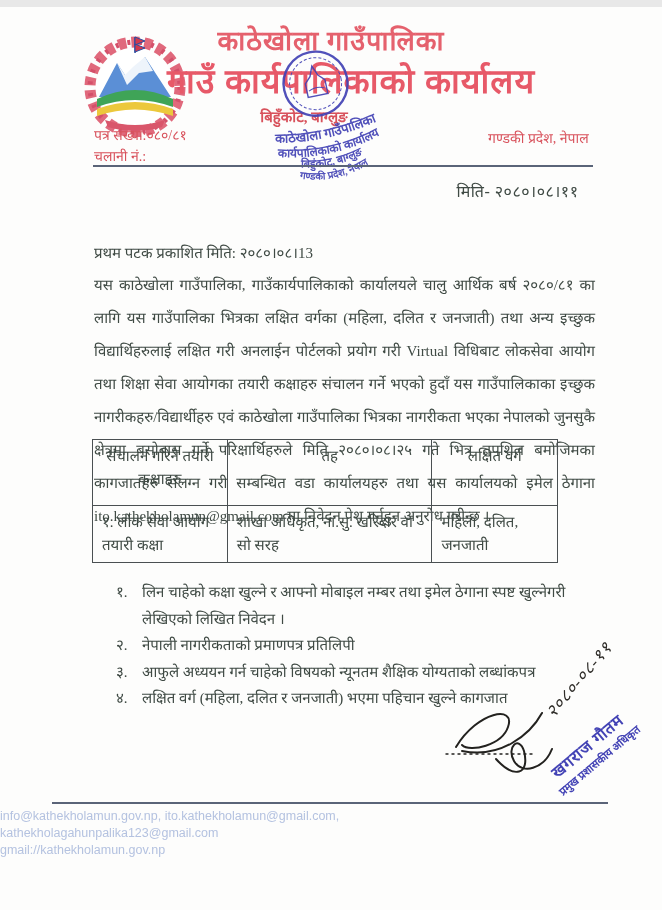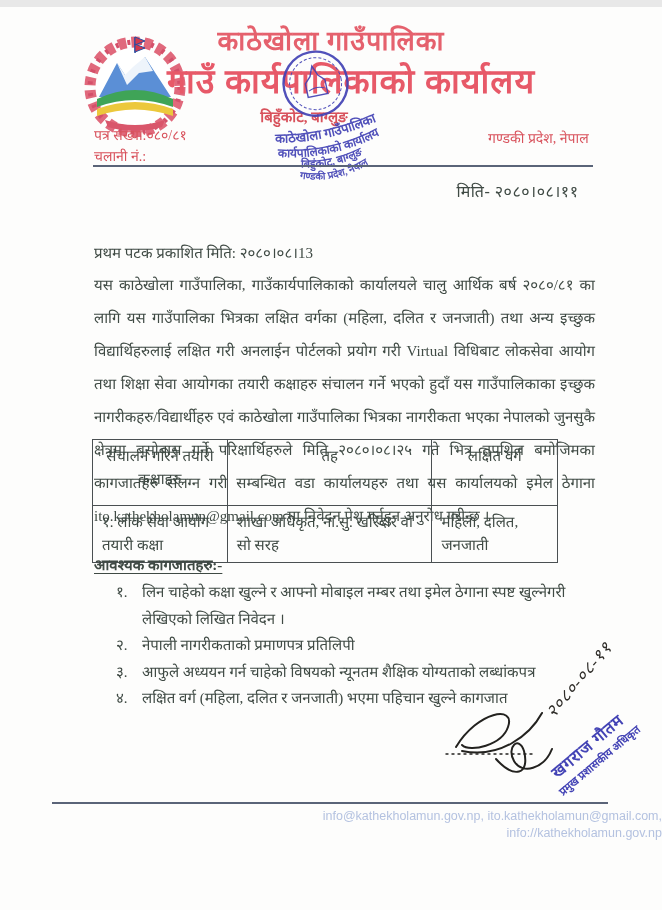--- a/index.html
+++ b/index.html
@@ -77,21 +77,21 @@
   }
   .officer-stamp{
     position:absolute;left:512px;top:726px;width:160px;text-align:center;
     transform:rotate(-40deg);color:var(--stamp-blue,#4343b5);
   }
   .officer-stamp .name{font-size:16px;font-weight:bold;letter-spacing:1px;}
   .officer-stamp .post{font-size:11px;font-weight:bold;}
   
   .rule-bottom{position:absolute;left:52px;top:795px;width:556px;height:2px;background:var(--rule,#5a6478);}
   .footer{
-    position:absolute;left:0;top:801px;width:662px;text-align:right;
+    position:absolute;left:0;top:801px;width:662px;text-align:left;
     font-family:"Liberation Sans","DejaVu Sans",sans-serif;
     font-size:12.5px;line-height:17px;color:var(--footer-blue,#b4c2e0);
   }
 </style>
 </head>
 <body>
 
 <div class="page">
 
   <svg class="logo" viewBox="0 0 120 104">
@@ -149,21 +149,20 @@
       <th class="col-c">लक्षित वर्ग</th>
     </tr>
     <tr>
       <td>१. लोक सेवा आयोग तयारी कक्षा</td>
       <td>शाखा अधिकृत, ना.सु. खरिदार वा सो सरह</td>
       <td>महिला, दलित, जनजाती</td>
     </tr>
   </tbody>
     </table>
 
-  <div class="docs-head">आवश्यक कागजातहरु:-</div>
   <div class="docs-list">
     <div class="doc-item">
       <span class="num">१.</span>
       <span class="txt">लिन चाहेको कक्षा खुल्ने र आफ्नो मोबाइल नम्बर तथा इमेल ठेगाना स्पष्ट खुल्नेगरी लेखिएको लिखित निवेदन ।</span>
     </div>
     <div class="doc-item">
       <span class="num">२.</span>
       <span class="txt">नेपाली नागरीकताको प्रमाणपत्र प्रतिलिपी</span>
     </div>
     <div class="doc-item">
@@ -187,16 +186,17 @@
   </svg>
   <div class="sig-date">२०८०-०८-११</div>
   <div class="officer-stamp">
     <div class="name">खगराज गौतम</div>
     <div class="post">प्रमुख प्रशासकीय अधिकृत</div>
   </div>
 
   <div class="rule-bottom"></div>
   <div class="footer">
     <div>info@kathekholamun.gov.np, ito.kathekholamun@gmail.com,</div>
-    <div>info://kathekholamun.gov.np</div>
+    <div>kathekholagahunpalika123@gmail.com</div>
+    <div>gmail://kathekholamun.gov.np</div>
   </div>
 
 </div>
 
 </body></html>

